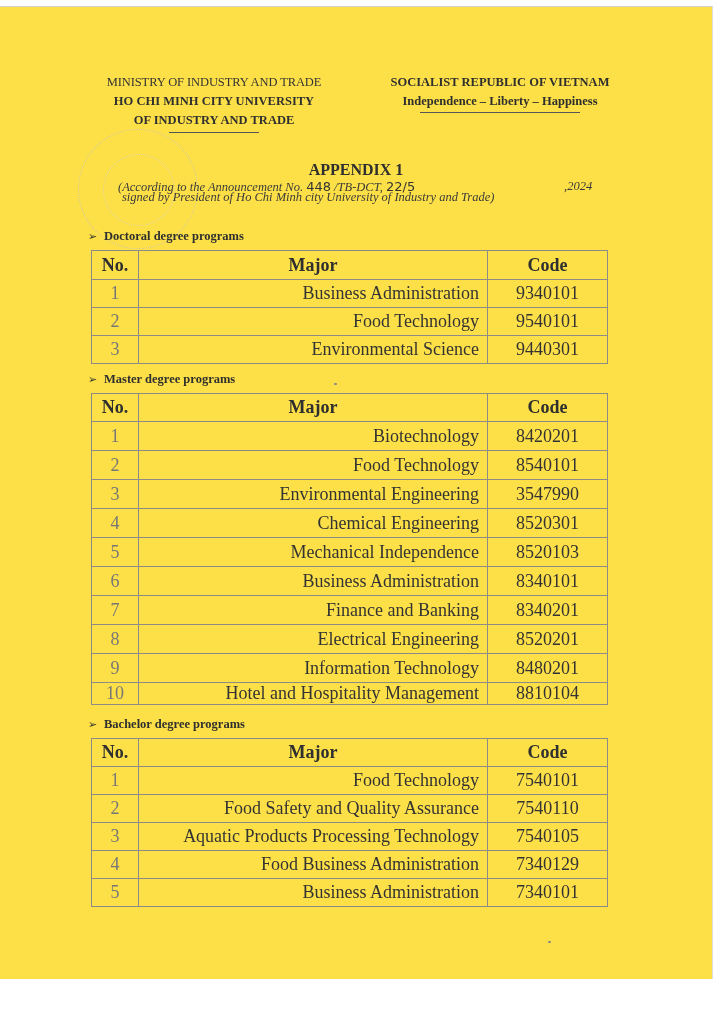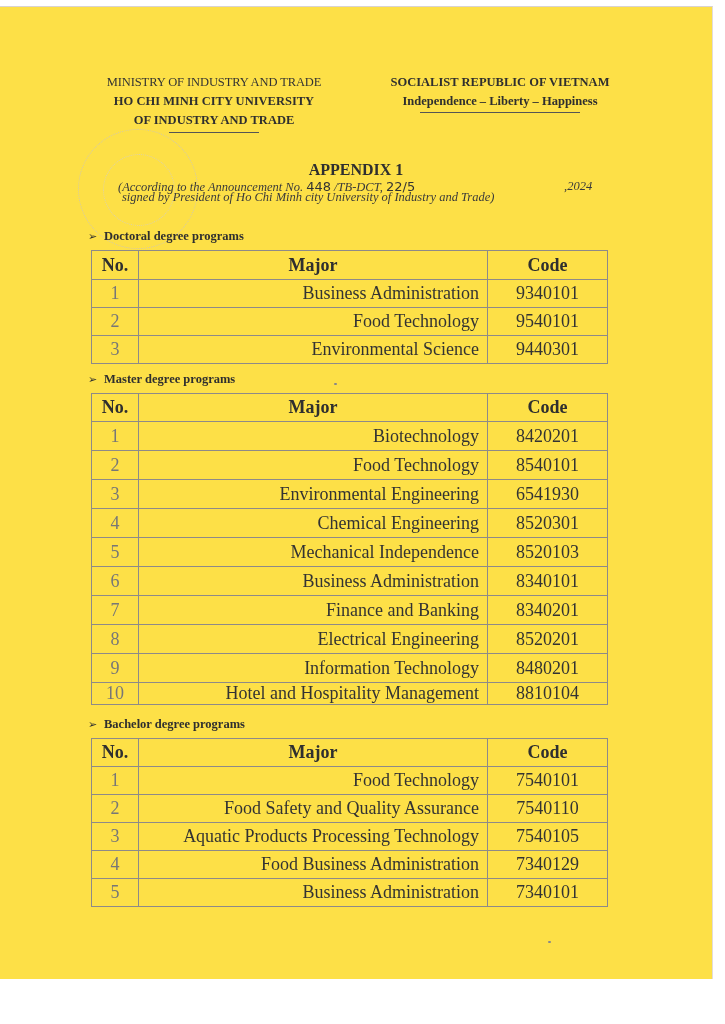--- a/index.html
+++ b/index.html
@@ -276,21 +276,21 @@
         <td class="code">8420201</td>
       </tr>
       <tr style="height:29px;">
         <td class="no">2</td>
         <td class="major">Food Technology</td>
         <td class="code">8540101</td>
       </tr>
       <tr style="height:29px;">
         <td class="no">3</td>
         <td class="major">Environmental Engineering</td>
-        <td class="code">6541930</td>
+        <td class="code">3547990</td>
       </tr>
       <tr style="height:29px;">
         <td class="no">4</td>
         <td class="major">Chemical Engineering</td>
         <td class="code">8520301</td>
       </tr>
       <tr style="height:29px;">
         <td class="no">5</td>
         <td class="major">Mechanical Independence</td>
         <td class="code">8520103</td>

